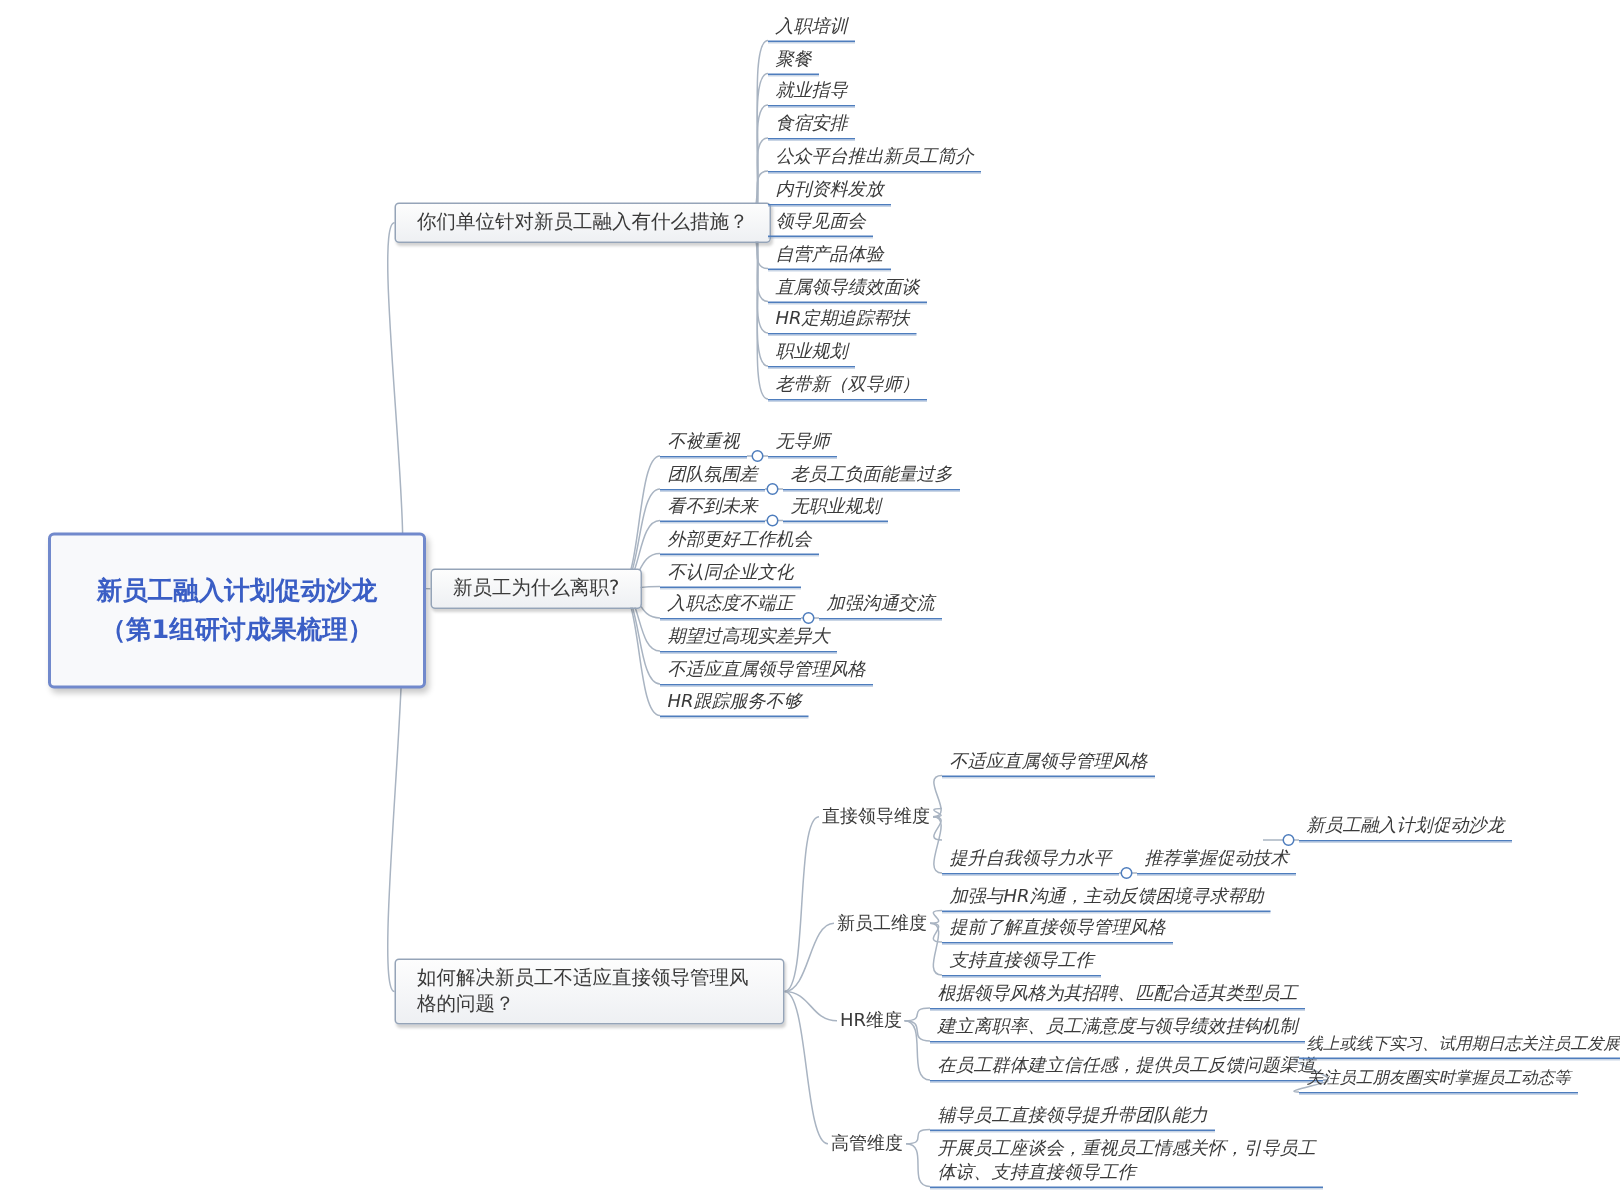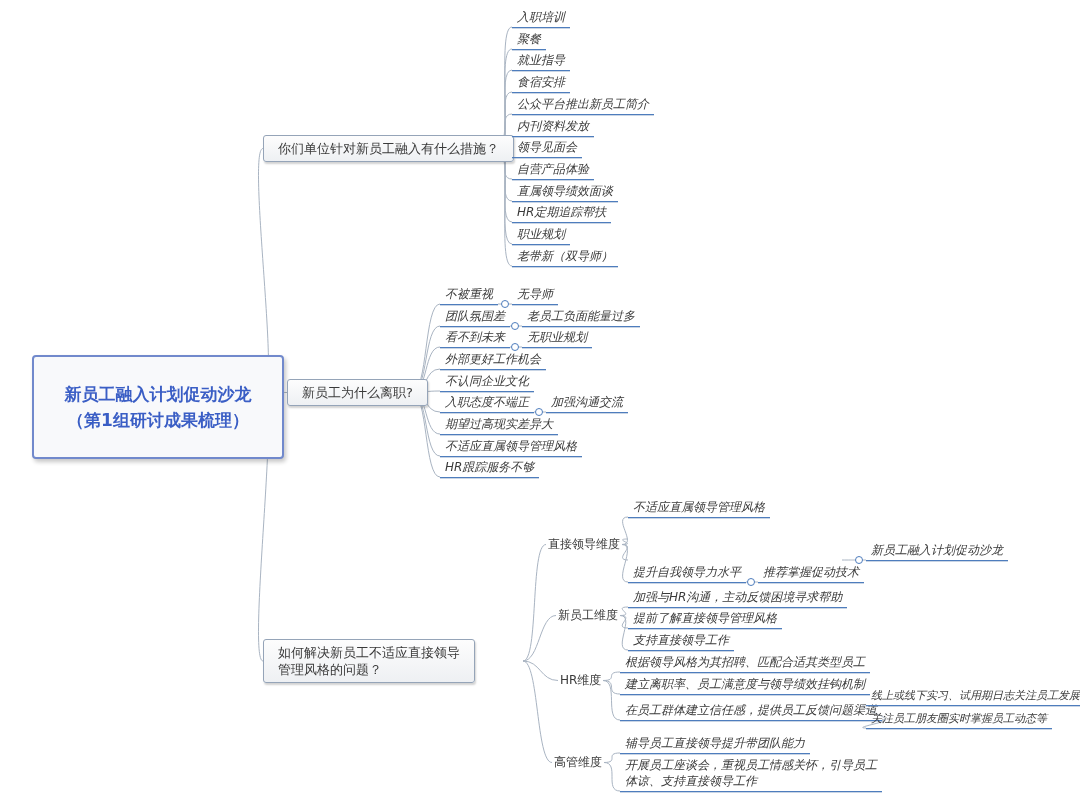--- a/index.html
+++ b/index.html
@@ -130,21 +130,21 @@
   <div class="node leaf" id="n-w5" style="left:440px;top:394px">入职态度不端正</div>
   <div class="node leaf" id="n-w6" style="left:440px;top:416px">期望过高现实差异大</div>
   <div class="node leaf" id="n-w7" style="left:440px;top:438px">不适应直属领导管理风格</div>
   <div class="node leaf" id="n-w8" style="left:440px;top:459px">HR跟踪服务不够</div>
 
   <div class="node leaf" id="n-w0c" style="left:512px;top:286px">无导师</div>
   <div class="node leaf" id="n-w1c" style="left:522px;top:308px">老员工负面能量过多</div>
   <div class="node leaf" id="n-w2c" style="left:522px;top:329px">无职业规划</div>
   <div class="node leaf" id="n-w5c" style="left:546px;top:394px">加强沟通交流</div>
 
-  <div class="node box wrap" id="n-b3" style="left:263px;top:639px;width:212px">如何解决新员工不适应直接领导管理风格的问题？</div>
+  <div class="node box wrap" id="n-b3" style="left:263px;top:639px;width:260px">如何解决新员工不适应直接领导管理风格的问题？</div>
 
   <div class="node label" id="n-d0" style="left:546px;top:536px">直接领导维度</div>
   <div class="node leaf" id="n-d0i0" style="left:628px;top:499px">不适应直属领导管理风格</div>
   <div class="node leaf" id="n-d0i2c" style="left:866px;top:542px">新员工融入计划促动沙龙</div>
   <div class="node leaf" id="n-d0i3" style="left:628px;top:564px">提升自我领导力水平</div>
   <div class="node leaf" id="n-d0i3c" style="left:758px;top:564px">推荐掌握促动技术</div>
 
   <div class="node label" id="n-d1" style="left:556px;top:607px">新员工维度</div>
   <div class="node leaf" id="n-d1i0" style="left:628px;top:589px">加强与HR沟通，主动反馈困境寻求帮助</div>
   <div class="node leaf" id="n-d1i1" style="left:628px;top:610px">提前了解直接领导管理风格</div>

